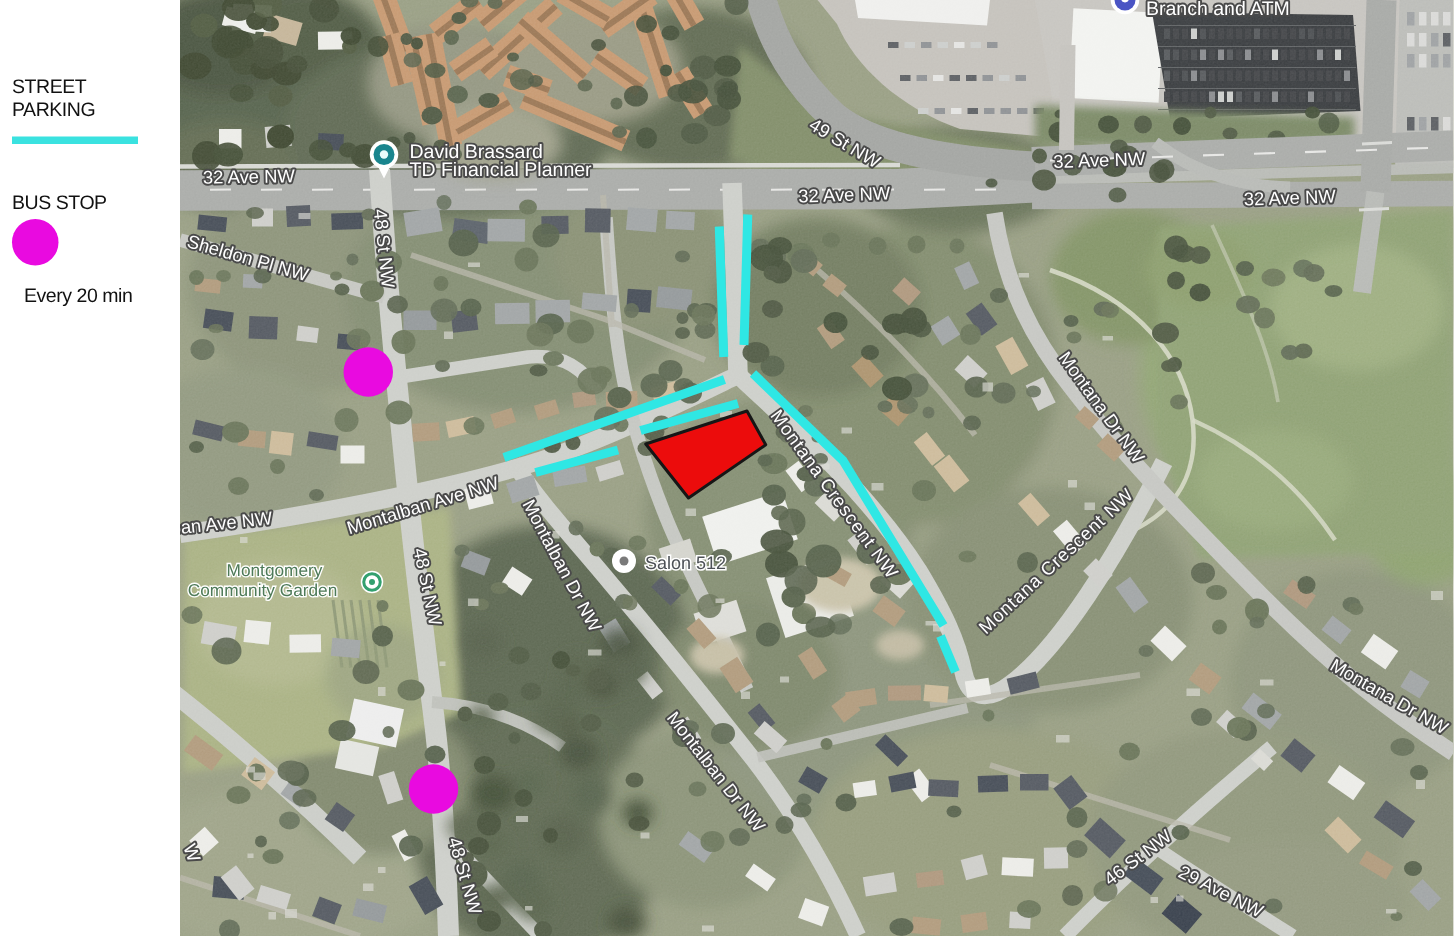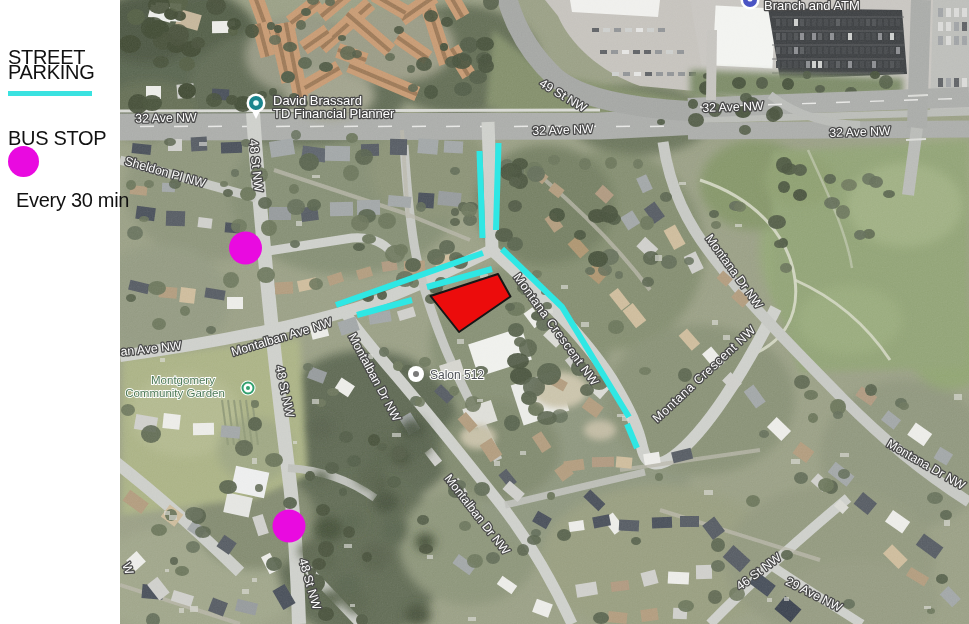--- a/index.html
+++ b/index.html
@@ -1,32 +1,32 @@
 <!DOCTYPE html>
 <html><head><meta charset="utf-8">
 <style>
 html,body{margin:0;padding:0;background:#ffffff;width:969px;height:624px;overflow:hidden}
 body{font-family:"Liberation Sans",sans-serif;position:relative}
 #legend{position:absolute;left:0;top:0;width:120px;height:624px;background:#fff;z-index:5}
-.lg{position:absolute;color:#111;font-size:20px;letter-spacing:-0.3px;white-space:nowrap}
+.lg{position:absolute;color:#111;font-size:13px;letter-spacing:-0.3px;white-space:nowrap}
 #map{position:absolute;left:120px;top:0;width:849px;height:624px}
 </style></head>
 <body>
 
 <div id="legend">
 
 <div class="lg" style="left:8px;top:50px;line-height:15px">STREET<br>PARKING</div>
 
 <div style="position:absolute;left:8px;top:90.5px;width:84px;height:5.5px;background:#3ae2e0"></div>
 
 <div class="lg" style="left:8px;top:127px">BUS STOP</div>
 
 <div style="position:absolute;left:8px;top:146px;width:31px;height:31px;border-radius:50%;background:#e90ae0"></div>
 
-<div class="lg" style="left:16px;top:188.5px">Every 30 min</div>
+<div class="lg" style="left:16px;top:188.5px">Every 20 min</div>
 </div>
 
 <div id="map">
 <svg width="849" height="624" viewBox="120 0 849 624">
 <defs>
 <filter id="soft" x="-40%" y="-40%" width="180%" height="180%">
           <feGaussianBlur stdDeviation="5"></feGaussianBlur>
         </filter>
 <filter id="soft2" x="-20%" y="-20%" width="140%" height="140%">
           <feGaussianBlur stdDeviation="3"></feGaussianBlur>

